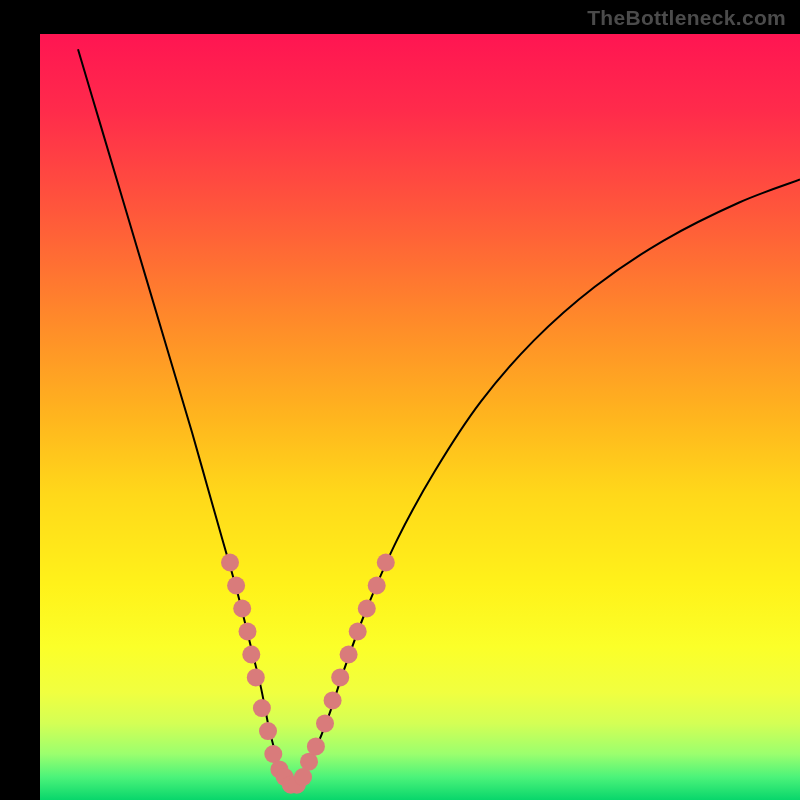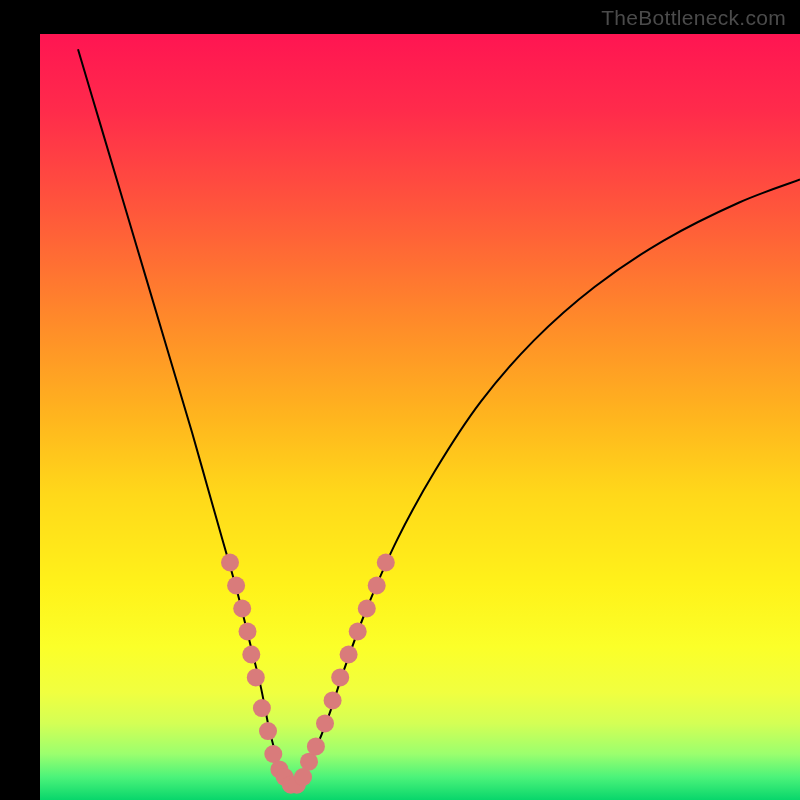--- a/index.html
+++ b/index.html
@@ -17,21 +17,21 @@
     height: 800px;
     background: #000;
   }
   .watermark {
     position: absolute;
     top: 6px;
     right: 14px;
     color: #4b4b4b;
     font-size: 21px;
     letter-spacing: 0.3px;
-    font-weight: 400;
+    font-weight: 700;
     z-index: 10;
   }
   .plot-region {
     position: absolute;
     left: 40px;
     top: 34px;
     width: 760px;
     height: 766px;
     overflow: hidden;
   }

